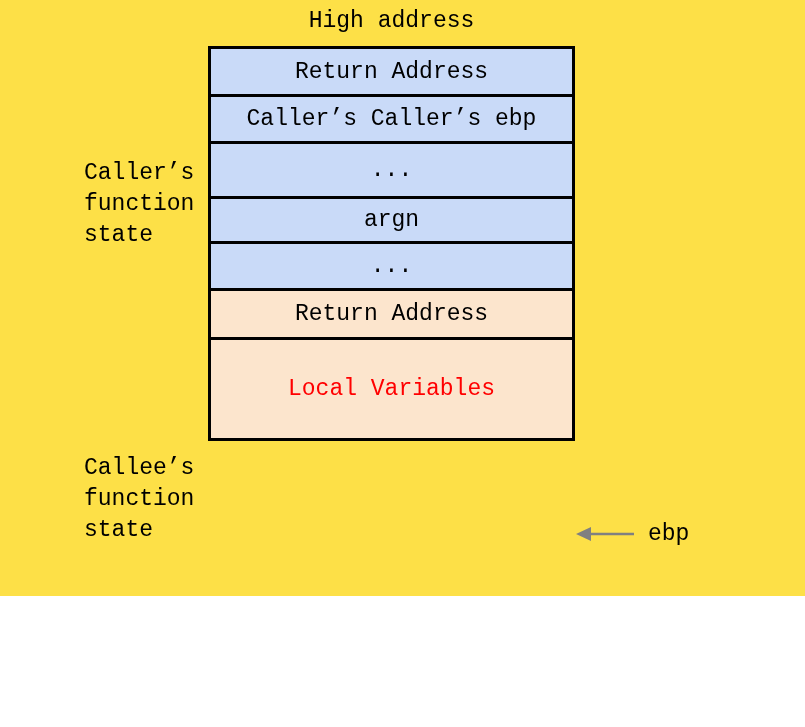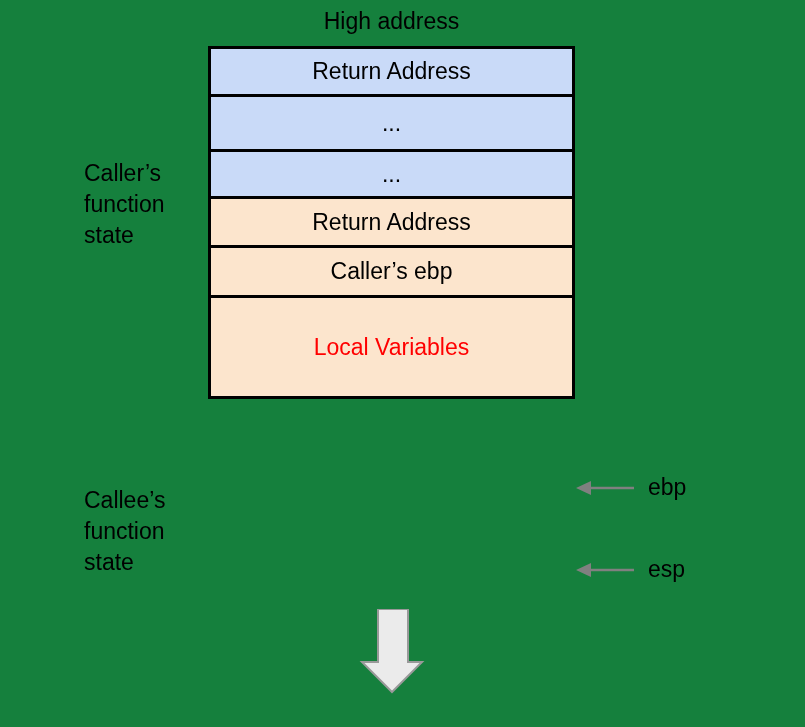--- a/index.html
+++ b/index.html
@@ -1,36 +1,36 @@
 <!DOCTYPE html>
 <html style="--caller-fill: #c9daf8; --callee-fill: #fce5cd; --border: #000000; --highlight-text: #ff0000;"><head>
 <meta charset="utf-8">
 <style>
   html, body { margin: 0; padding: 0; background: #ffffff; }
   #canvas {
     position: relative;
     width: 805px;
-    height: 727px;
-    background: #15803d;
-    font-family: Liberation Sans, sans-serif;
+    height: 596px;
+    background: #fde047;
+    font-family: Liberation Mono, monospace;
     color: #000000;
     overflow: hidden;
   }
   .caption {
     position: absolute;
     font-size: 23px;
     line-height: 27px;
     color: #000000;
   }
   .multiline { white-space: pre-line; line-height: 31px; }
   #high-address { left: 208px; top: 8px; width: 367px; text-align: center; }
   #low-address  { left: 291px; top: 692px; width: 200px; text-align: center; }
   #stack-top    { left: 200px; top: 628px; width: 160px; text-align: right; }
   #caller-state { left: 84px;  top: 158px; }
-  #callee-state { left: 84px;  top: 453px; margin-top: 32px; }
+  #callee-state { left: 84px;  top: 453px; }
 
   #stack-box {
     position: absolute;
     left: 208px;
     top: 46px;
     width: 367px;
     box-sizing: border-box;
     border: 3px solid var(--border, #000);
   }
   .row {
@@ -43,20 +43,21 @@
   }
   .row:last-child { border-bottom: none; }
   .caller-frame { background: var(--caller-fill, #c9daf8); }
   .callee-frame { background: var(--callee-fill, #fce5cd); }
   .highlight   { color: var(--highlight-text, #ff0000); }
 
   .pointer {
     position: absolute;
     display: flex;
     align-items: center;
+    margin-top: 47px;
   }
   #ebp-pointer { left: 576px; top: 474px; }
   #esp-pointer { left: 576px; top: 556px; }
   .pointer .caption-inline {
     font-size: 23px;
     margin-left: 12px;
     color: #000000;
   }
   #stack-arrow { position: absolute; left: 356px; top: 609px; }
 </style>
@@ -70,24 +71,25 @@
   <div id="caller-state" class="caption multiline">Caller’s
 function
 state</div>
 
   <div id="callee-state" class="caption multiline">Callee’s
 function
 state</div>
 
   <div id="stack-box">
     <div class="row caller-frame" style="height:48px">Return Address</div>
+    <div class="row caller-frame" style="height:47px">Caller’s Caller’s ebp</div>
     <div class="row caller-frame" style="height:55px">...</div>
+    <div class="row caller-frame" style="height:45px">argn</div>
     <div class="row caller-frame" style="height:47px">...</div>
     <div class="row callee-frame" style="height:49px">Return Address</div>
-    <div class="row callee-frame" style="height:50px">Caller’s ebp</div>
     <div class="row callee-frame highlight" style="height:98px">Local Variables</div>
   </div>
 
   <div id="ebp-pointer" class="pointer">
     <svg width="60" height="18">
       <line x1="13" y1="9" x2="58" y2="9" stroke="#808080" stroke-width="2.5"></line>
       <polygon points="0,9 15,2 15,16" fill="#808080"></polygon>
     </svg>
     <span class="caption-inline">ebp</span>
   </div>

